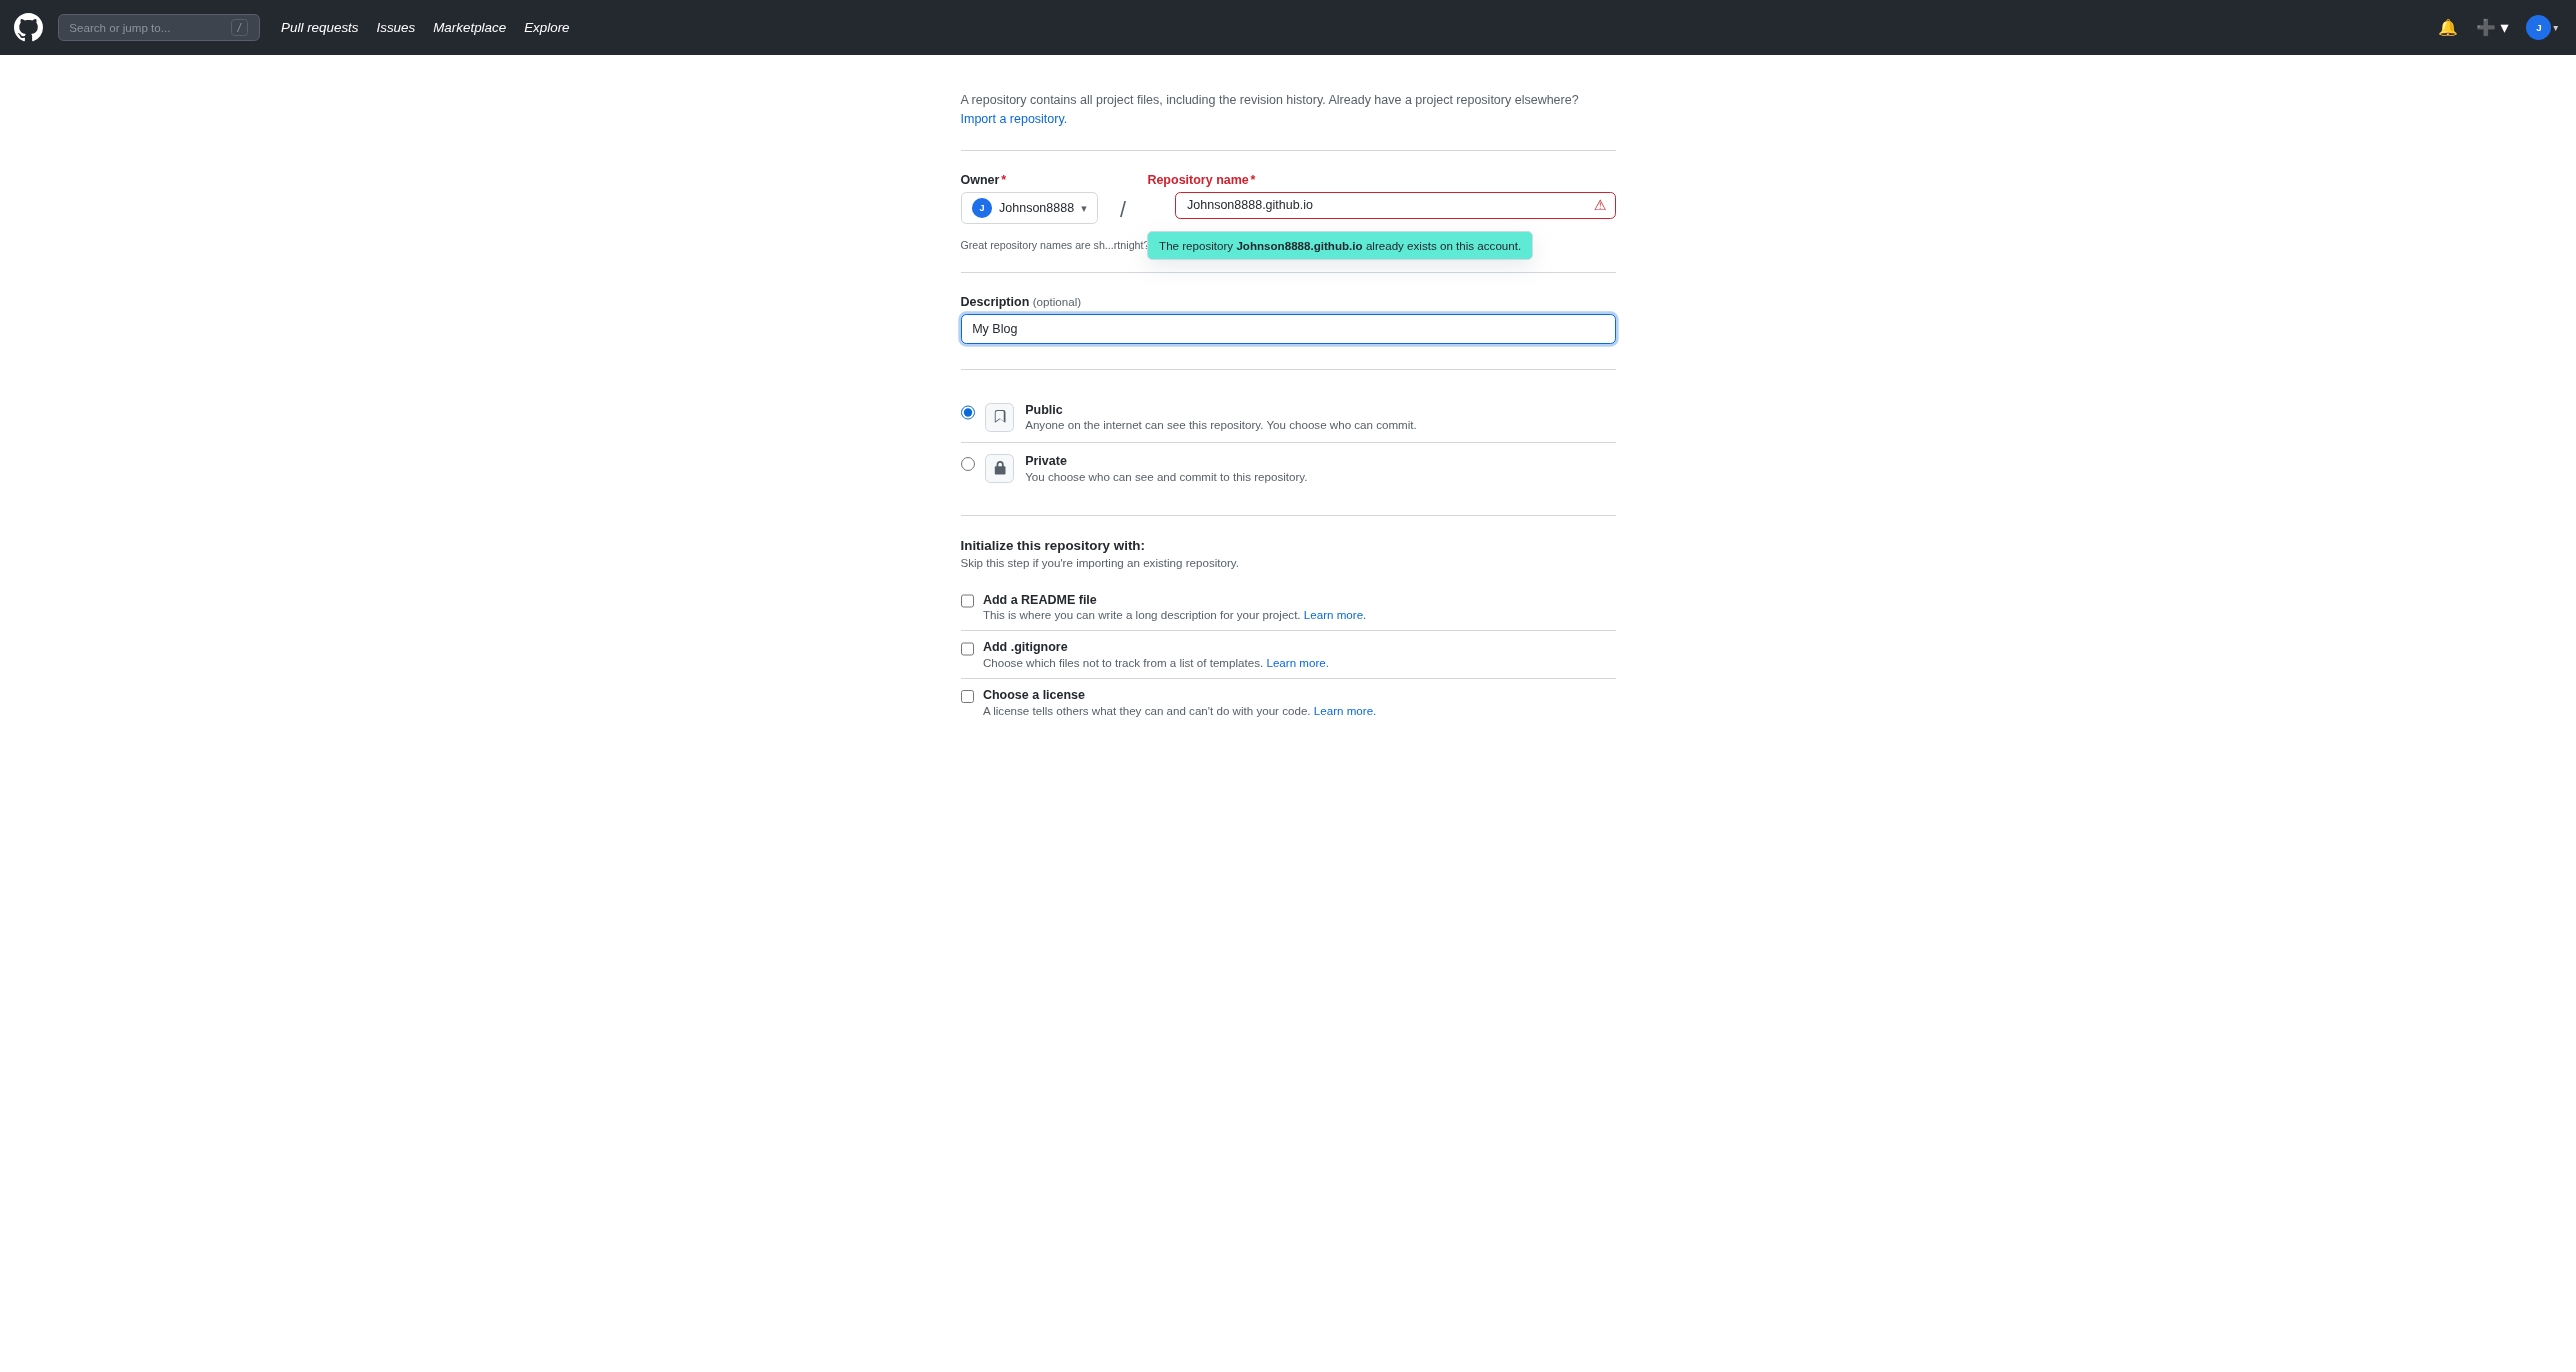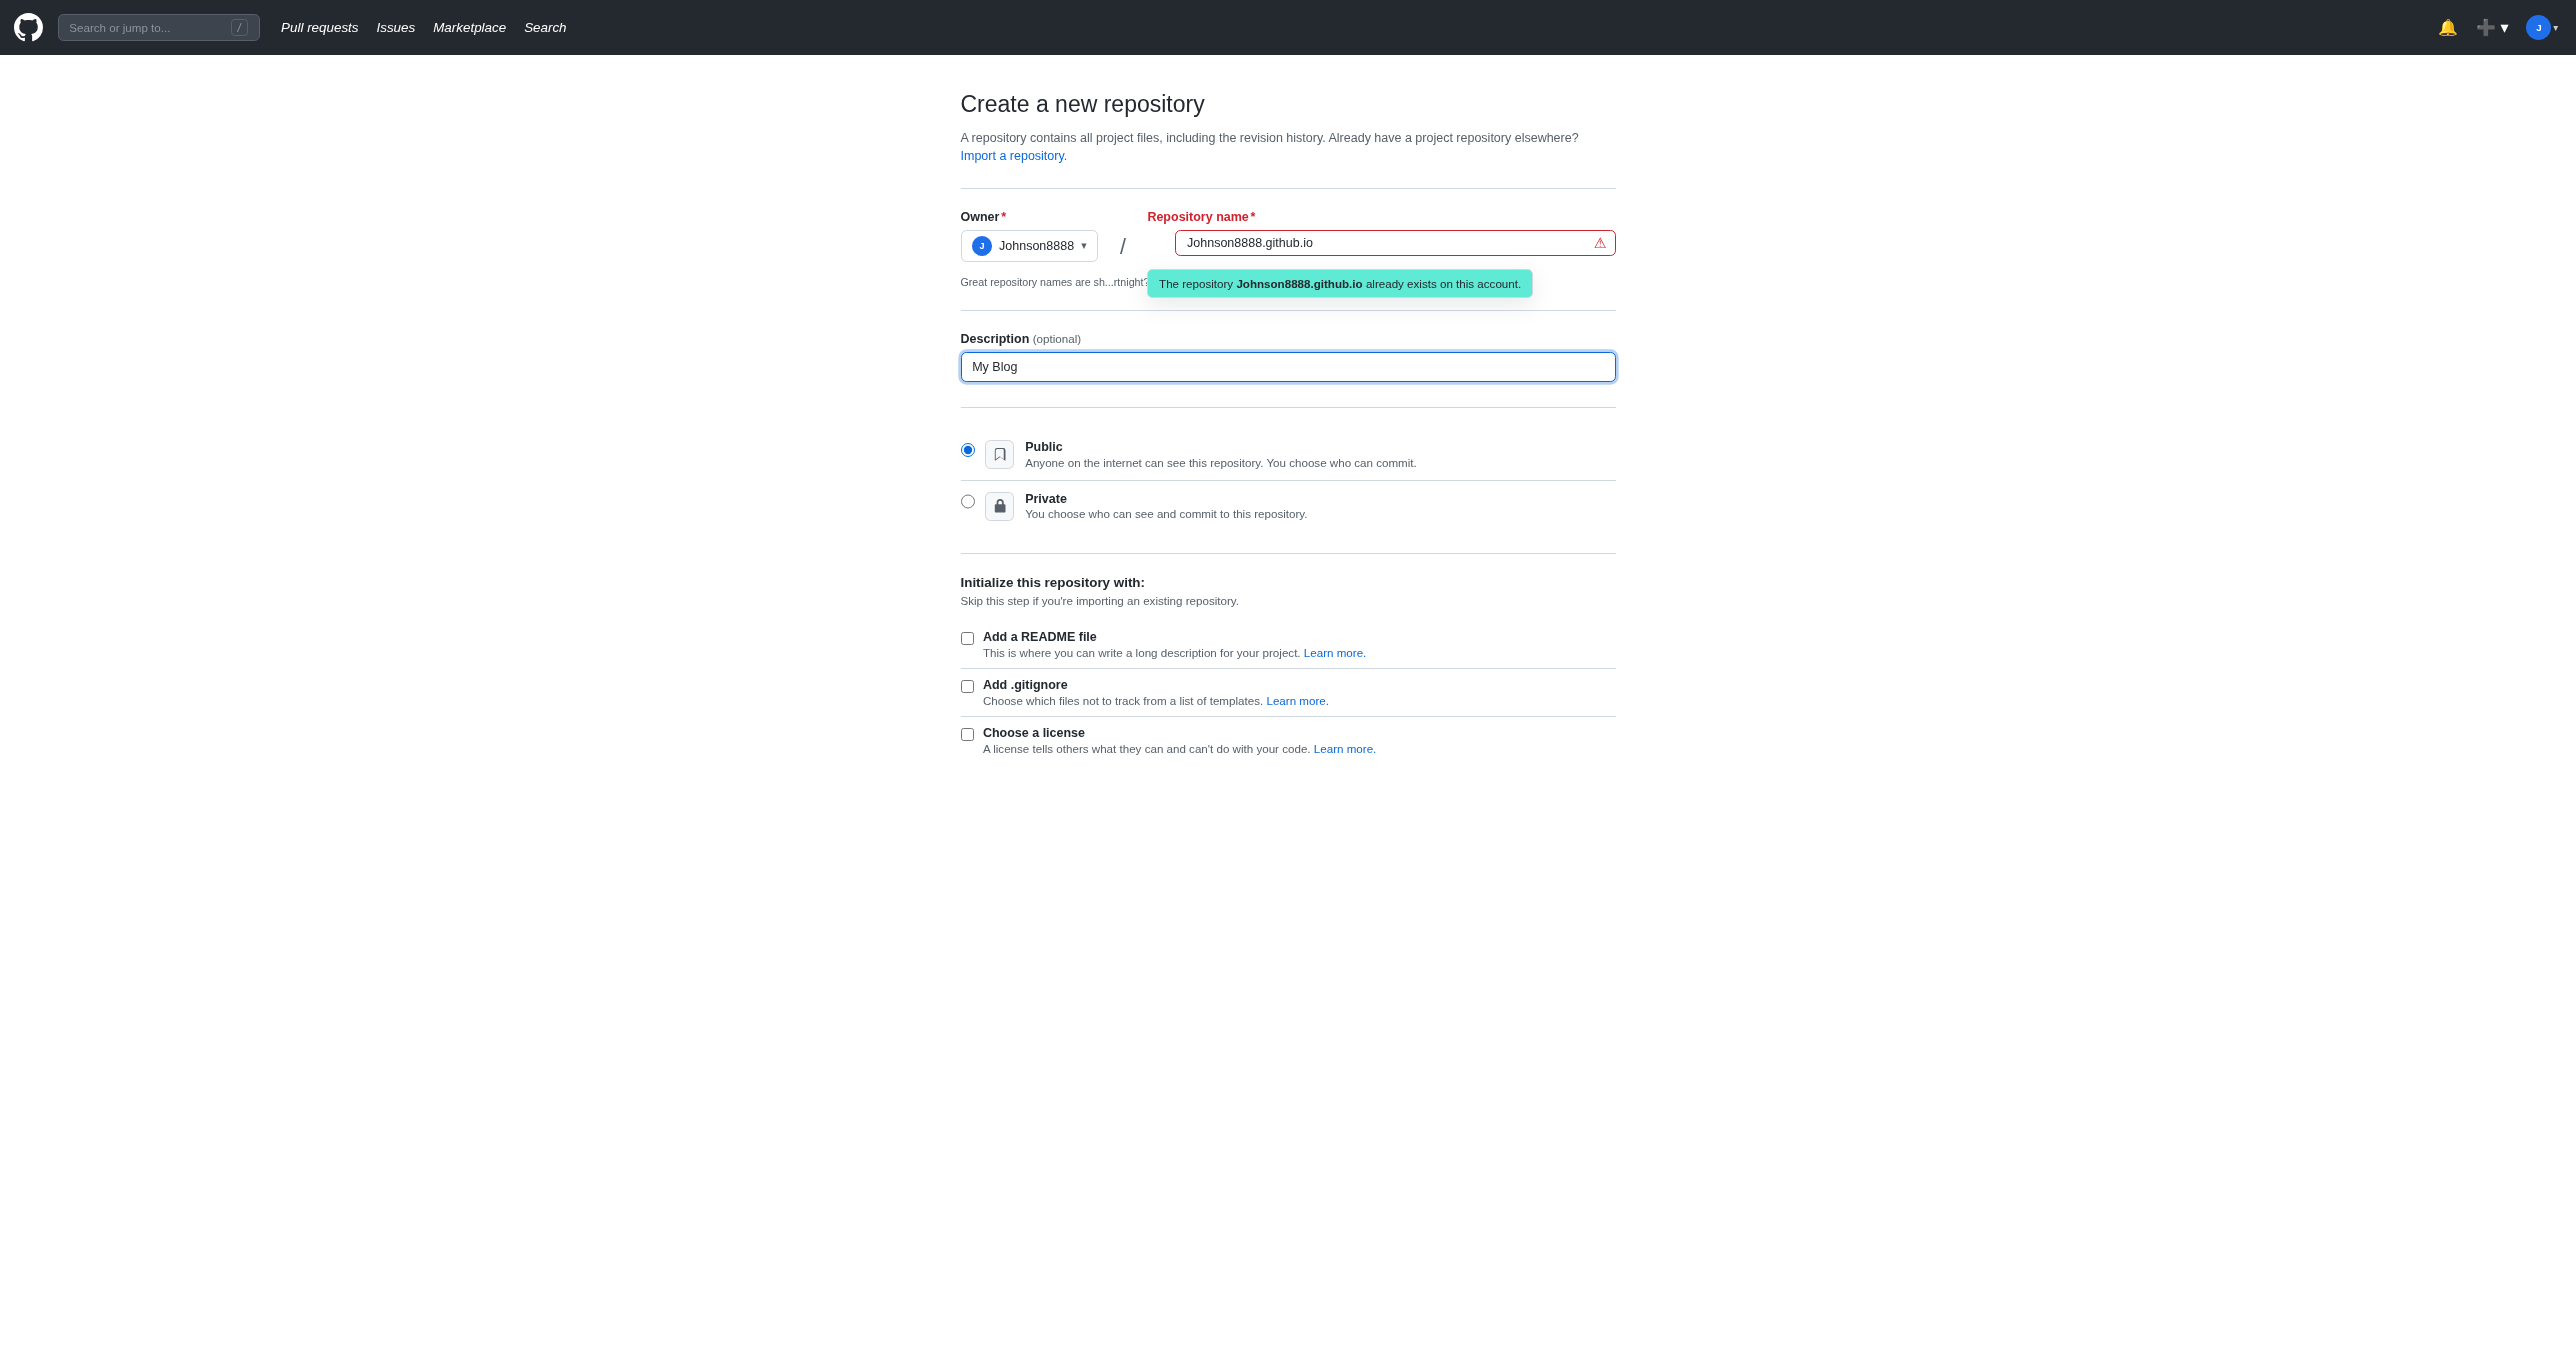--- a/index.html
+++ b/index.html
@@ -90,37 +90,36 @@
 
   <div class="nav-search">
     <span>Search or jump to...</span>
     <kbd>/</kbd>
   </div>
 
   <div class="nav-links">
     <a href="#">Pull requests</a>
     <a href="#">Issues</a>
     <a href="#">Marketplace</a>
-    <a href="#">Search</a>
+    <a href="#">Explore</a>
   </div>
 
   <div class="nav-right">
     <button class="nav-icon-btn">🔔</button>
     <button class="nav-icon-btn">➕ ▾</button>
     <button class="nav-icon-btn">
       <span style="width:25px;height:25px;border-radius:50%;background:#1f6feb;display:inline-flex;align-items:center;justify-content:center;color:white;font-size:9.8px;font-weight:bold;">J</span>
       <span style="font-size:9.8px;color:#ccc;margin-left:1.8px;">▾</span>
     </button>
   </div>
 </nav>
 
 <div class="main">
   <div class="container">
 
-    <h1 class="page-title">Create a new repository</h1>
     <p class="page-subtitle">
       <span>A repository contains all project files, including the revision history. Already have a project repository elsewhere?</span>
       <a href="#">Import a repository.</a>
     </p>
 
     <hr class="divider">
 
     <div class="form-row">
 
       <div class="form-group owner">

